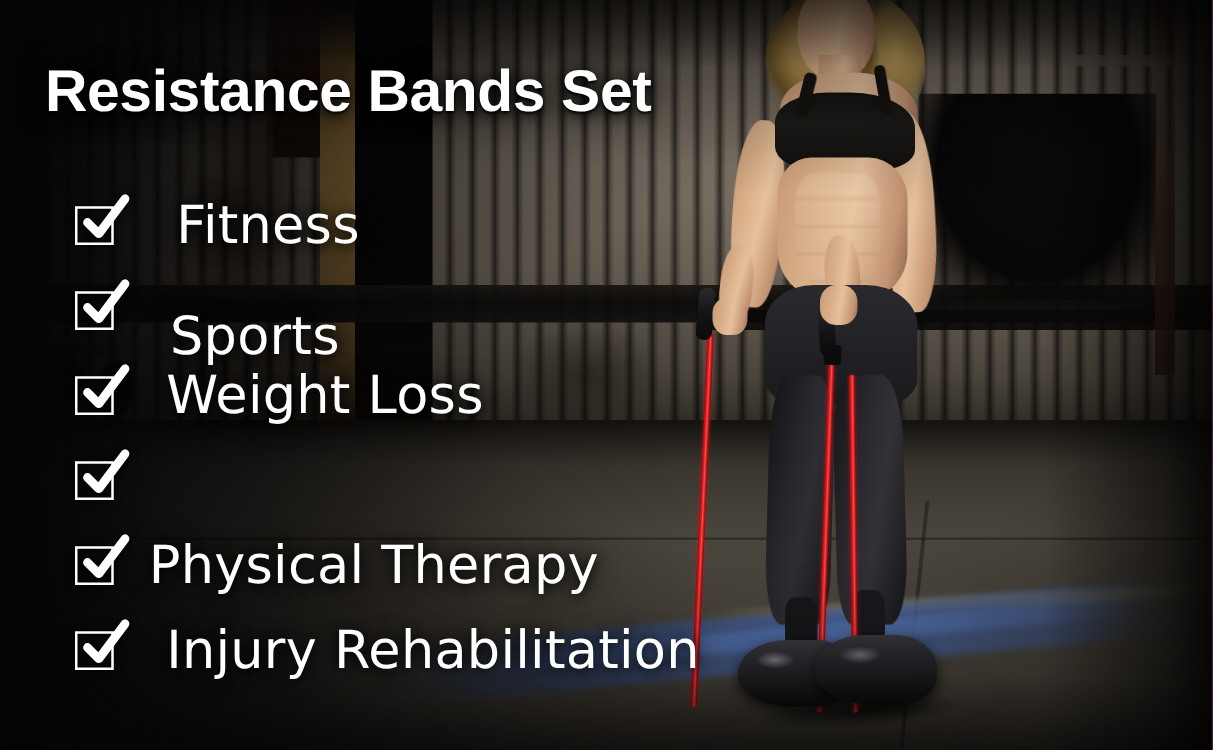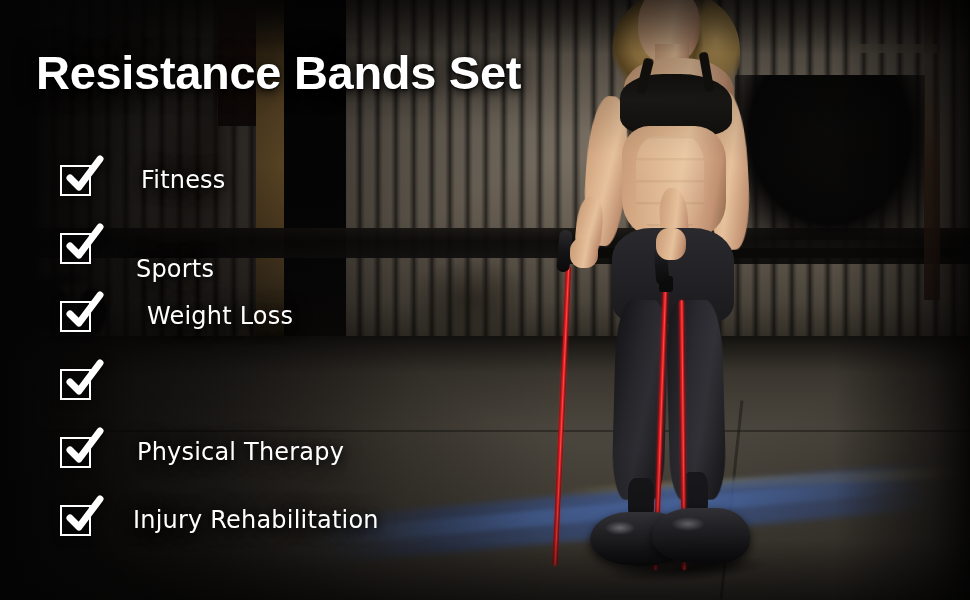--- a/index.html
+++ b/index.html
@@ -343,21 +343,21 @@
     box-sizing:border-box;
     filter:drop-shadow(0 1px 4px rgba(0,0,0,.9));
   }
   .cbox svg{
     position:absolute;left:3px;top:-10px;
     width:40px;height:40px;overflow:visible;
   }
   .label{
     font-family:"DejaVu Sans",sans-serif;
     font-weight:normal;
-    font-size:24px;
+    font-size:42px;
     line-height:1;
     color:#ffffff;
     white-space:nowrap;
     text-shadow:0 2px 9px rgba(0,0,0,.92), 0 0 20px rgba(0,0,0,.75);
     letter-spacing:.2px;
   }
 </style>
 </head>
 <body>
 
@@ -442,36 +442,36 @@
             </svg>
           </span>
           <span class="label" style="margin-left: 45px; margin-top: 41px;">Sports</span>
         </li>
         <li class="item">
           <span class="cbox" style="margin-left: 60px;">
             <svg viewBox="0 0 40 40" aria-hidden="true">
               <path d="M5 21 L14 30 L35 2" fill="none" stroke="#ffffff" stroke-width="7" stroke-linecap="round" stroke-linejoin="round"></path>
             </svg>
           </span>
-          <span class="label" style="margin-left: 56px;">Weight Loss</span>
-        </li>
-        <li class="item">
-          <span class="cbox" style="margin-left: 60px;">
-            <svg viewBox="0 0 40 40" aria-hidden="true">
-              <path d="M5 21 L14 30 L35 2" fill="none" stroke="#ffffff" stroke-width="7" stroke-linecap="round" stroke-linejoin="round"></path>
-            </svg>
-          </span>
-        </li>
-        <li class="item">
-          <span class="cbox" style="margin-left: 60px;">
-            <svg viewBox="0 0 40 40" aria-hidden="true">
-              <path d="M5 21 L14 30 L35 2" fill="none" stroke="#ffffff" stroke-width="7" stroke-linecap="round" stroke-linejoin="round"></path>
-            </svg>
-          </span>
-          <span class="label" style="margin-left: 46px; text-align: right;">Physical Therapy</span>
+          <span class="label" style="margin-left: 42px;">Weight Loss</span>
+        </li>
+        <li class="item">
+          <span class="cbox" style="margin-left: 60px;">
+            <svg viewBox="0 0 40 40" aria-hidden="true">
+              <path d="M5 21 L14 30 L35 2" fill="none" stroke="#ffffff" stroke-width="7" stroke-linecap="round" stroke-linejoin="round"></path>
+            </svg>
+          </span>
+        </li>
+        <li class="item">
+          <span class="cbox" style="margin-left: 60px;">
+            <svg viewBox="0 0 40 40" aria-hidden="true">
+              <path d="M5 21 L14 30 L35 2" fill="none" stroke="#ffffff" stroke-width="7" stroke-linecap="round" stroke-linejoin="round"></path>
+            </svg>
+          </span>
+          <span class="label" style="margin-left: 28px; text-align: right;">Physical Therapy</span>
         </li>
         <li class="item">
           <span class="cbox" style="margin-left: 60px;">
             <svg viewBox="0 0 40 40" aria-hidden="true">
               <path d="M5 21 L14 30 L35 2" fill="none" stroke="#ffffff" stroke-width="7" stroke-linecap="round" stroke-linejoin="round"></path>
             </svg>
           </span>
           <span class="label" style="margin-left: 42px;">Injury Rehabilitation</span>
         </li>
       </ul>

